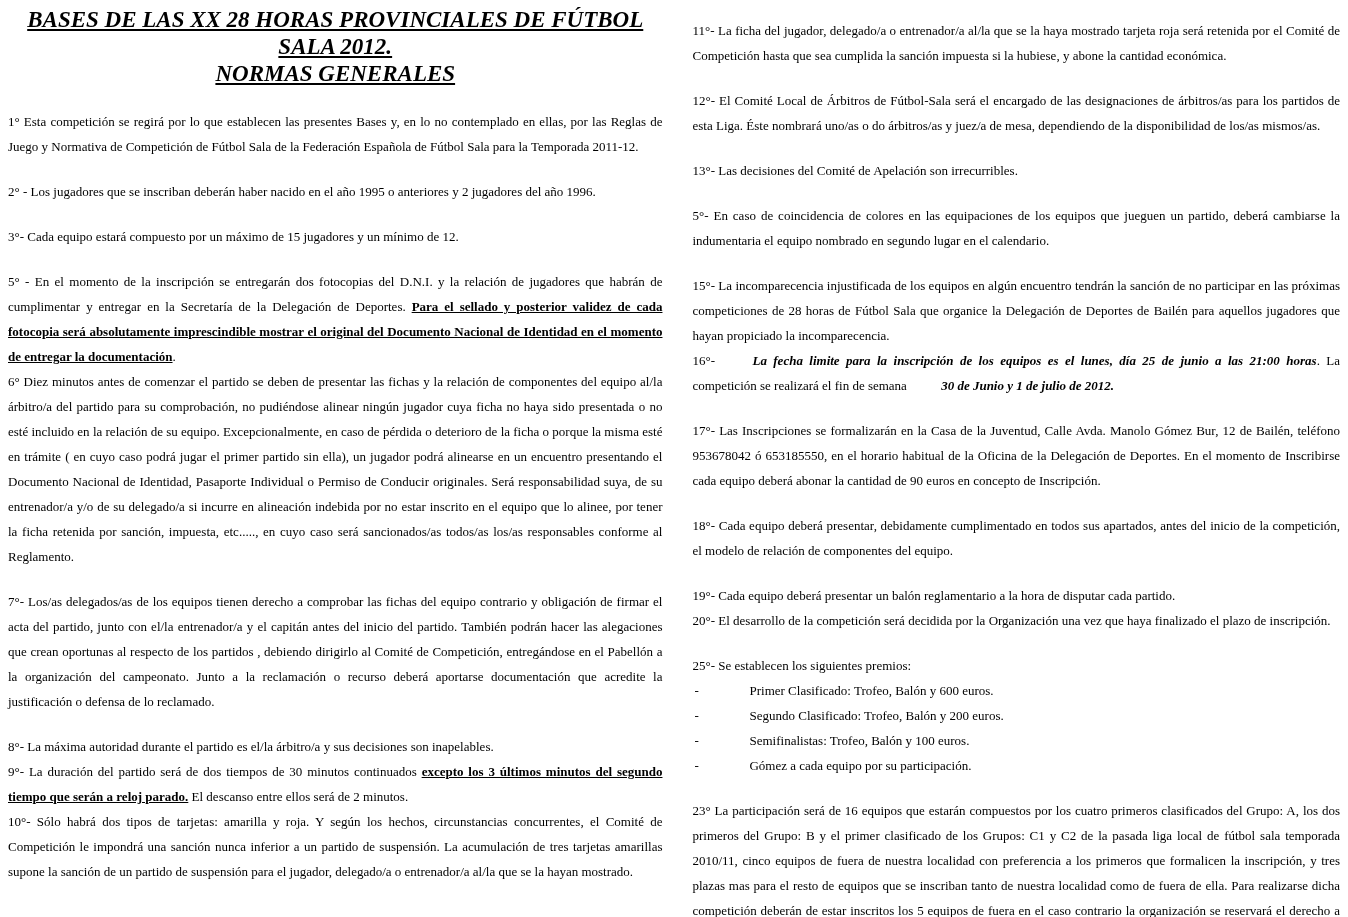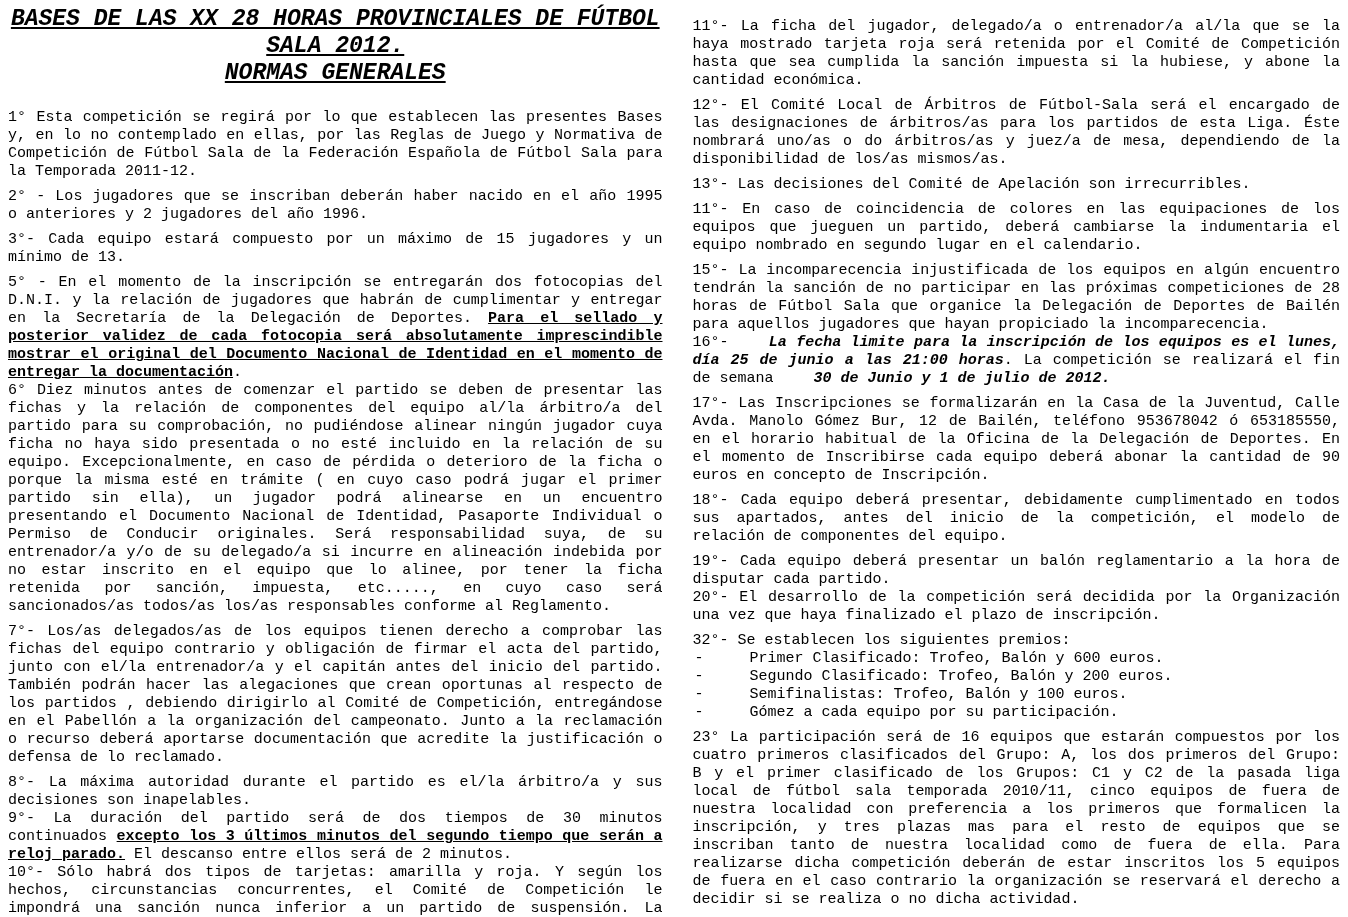--- a/index.html
+++ b/index.html
@@ -6,21 +6,21 @@
     margin: 0;
     padding: 0;
     background: #ffffff;
   }
   .page {
     width: 1348px;
     height: 917px;
     box-sizing: border-box;
     background: #ffffff;
     color: #000000;
-    font-family: Liberation Mono, monospace;
+    font-family: Liberation Serif, serif;
     padding: 6px 8px 0 8px;
     display: flex;
     gap: 30px;
     overflow: hidden;
   }
   .col {
     box-sizing: border-box;
   }
   .col-left  { width: 657px; }
   .col-right { width: 650px; padding-top: 12px; }
@@ -32,25 +32,25 @@
     font-size: 23px;
     line-height: 27px;
     margin-bottom: 22px;
   }
   .doc-title .t-line {
     text-decoration: underline;
   }
 
   p.para {
     margin: 0;
-    font-size: 15px;
-    line-height: 18px;
+    font-size: 13px;
+    line-height: 25px;
     text-align: justify;
   }
-  p.para.gap { margin-top: 7px; }
+  p.para.gap { margin-top: 20px; }
 
   .run-normal { }
   .run-bold-underline {
     font-weight: bold;
     text-decoration: underline;
   }
   .run-bold-italic {
     font-weight: bold;
     font-style: italic;
     margin-left: 31px;
@@ -72,40 +72,40 @@
 
 <div class="page">
   <div class="col col-left">
     <div class="doc-title">
       <div class="t-line">BASES DE LAS XX 28 HORAS PROVINCIALES DE FÚTBOL SALA 2012.</div>
       <div class="t-line">NORMAS GENERALES</div>
     </div>
     <div id="col-left-body">
         <p class="para"><span class="run-normal">1° Esta competición se regirá por lo que establecen las presentes Bases y, en lo no contemplado en ellas, por las Reglas de Juego y Normativa de Competición de Fútbol Sala de la Federación Española de Fútbol Sala para la Temporada 2011-12.</span></p>
         <p class="para gap"><span class="run-normal">2° - Los jugadores que se inscriban deberán haber nacido en el año 1995 o anteriores y 2 jugadores del año 1996.</span></p>
-        <p class="para gap"><span class="run-normal">3°- Cada equipo estará compuesto por un máximo de 15 jugadores y un mínimo de 13.</span></p>
+        <p class="para gap"><span class="run-normal">3°- Cada equipo estará compuesto por un máximo de 15 jugadores y un mínimo de 12.</span></p>
         <p class="para gap"><span class="run-normal">5° - En el momento de la inscripción se entregarán dos fotocopias del D.N.I. y la relación de jugadores que habrán de cumplimentar y entregar en la Secretaría de la Delegación de Deportes. </span><span class="run-bold-underline">Para el sellado y posterior validez de cada fotocopia será absolutamente imprescindible mostrar el original del Documento Nacional de Identidad en el momento de entregar la documentación</span><span class="run-normal">.</span></p>
         <p class="para"><span class="run-normal">6° Diez minutos antes de comenzar el partido se deben de presentar las fichas y la relación de componentes del equipo al/la árbitro/a del partido para su comprobación, no pudiéndose alinear ningún jugador cuya ficha no haya sido presentada o no esté incluido en la relación de su equipo. Excepcionalmente, en caso de pérdida o deterioro de la ficha o porque la misma esté en trámite ( en cuyo caso podrá jugar el primer partido sin ella), un jugador podrá alinearse en un encuentro presentando el Documento Nacional de Identidad, Pasaporte Individual o Permiso de Conducir originales. Será responsabilidad suya, de su entrenador/a y/o de su delegado/a si incurre en alineación indebida por no estar inscrito en el equipo que lo alinee, por tener la ficha retenida por sanción, impuesta, etc....., en cuyo caso será sancionados/as todos/as los/as responsables conforme al Reglamento.</span></p>
         <p class="para gap"><span class="run-normal">7°- Los/as delegados/as de los equipos tienen derecho a comprobar las fichas del equipo contrario y obligación de firmar el acta del partido, junto con el/la entrenador/a y el capitán antes del inicio del partido. También podrán hacer las alegaciones que crean oportunas al respecto de los partidos , debiendo dirigirlo al Comité de Competición, entregándose en el Pabellón a la organización del campeonato. Junto a la reclamación o recurso deberá aportarse documentación que acredite la justificación o defensa de lo reclamado.</span></p>
         <p class="para gap"><span class="run-normal">8°- La máxima autoridad durante el partido es el/la árbitro/a y sus decisiones son inapelables.</span></p>
         <p class="para"><span class="run-normal">9°- La duración del partido será de dos tiempos de 30 minutos continuados </span><span class="run-bold-underline">excepto los 3 últimos minutos del segundo tiempo que serán a reloj parado.</span><span class="run-normal"> El descanso entre ellos será de 2 minutos.</span></p>
         <p class="para"><span class="run-normal">10°- Sólo habrá dos tipos de tarjetas: amarilla y roja. Y según los hechos, circunstancias concurrentes, el Comité de Competición le impondrá una sanción nunca inferior a un partido de suspensión. La acumulación de tres tarjetas amarillas supone la sanción de un partido de suspensión para el jugador, delegado/a o entrenador/a al/la que se la hayan mostrado.</span></p>
       </div>
   </div>
   <div class="col col-right" id="col-right-body">
       <p class="para"><span class="run-normal">11°- La ficha del jugador, delegado/a o entrenador/a al/la que se la haya mostrado tarjeta roja será retenida por el Comité de Competición hasta que sea cumplida la sanción impuesta si la hubiese, y abone la cantidad económica.</span></p>
       <p class="para gap"><span class="run-normal">12°- El Comité Local de Árbitros de Fútbol-Sala será el encargado de las designaciones de árbitros/as para los partidos de esta Liga. Éste nombrará uno/as o do árbitros/as y juez/a de mesa, dependiendo de la disponibilidad de los/as mismos/as.</span></p>
       <p class="para gap"><span class="run-normal">13°- Las decisiones del Comité de Apelación son irrecurribles.</span></p>
-      <p class="para gap"><span class="run-normal">11°- En caso de coincidencia de colores en las equipaciones de los equipos que jueguen un partido, deberá cambiarse la indumentaria el equipo nombrado en segundo lugar en el calendario.</span></p>
+      <p class="para gap"><span class="run-normal">5°- En caso de coincidencia de colores en las equipaciones de los equipos que jueguen un partido, deberá cambiarse la indumentaria el equipo nombrado en segundo lugar en el calendario.</span></p>
       <p class="para gap"><span class="run-normal">15°- La incomparecencia injustificada de los equipos en algún encuentro tendrán la sanción de no participar en las próximas competiciones de 28 horas de Fútbol Sala que organice la Delegación de Deportes de Bailén para aquellos jugadores que hayan propiciado la incomparecencia.</span></p>
       <p class="para"><span class="run-normal">16°- </span><span class="run-bold-italic">La fecha limite para la inscripción de los equipos es el lunes, día 25 de junio a las 21:00 horas</span><span class="run-normal">. La competición se realizará el fin de semana </span><span class="run-bold-italic">30 de Junio y 1 de julio de 2012.</span></p>
       <p class="para gap"><span class="run-normal">17°- Las Inscripciones se formalizarán en la Casa de la Juventud, Calle Avda. Manolo Gómez Bur, 12 de Bailén, teléfono 953678042 ó 653185550, en el horario habitual de la Oficina de la Delegación de Deportes. En el momento de Inscribirse cada equipo deberá abonar la cantidad de 90 euros en concepto de Inscripción.</span></p>
       <p class="para gap"><span class="run-normal">18°- Cada equipo deberá presentar, debidamente cumplimentado en todos sus apartados, antes del inicio de la competición, el modelo de relación de componentes del equipo.</span></p>
       <p class="para gap"><span class="run-normal">19°- Cada equipo deberá presentar un balón reglamentario a la hora de disputar cada partido.</span></p>
       <p class="para"><span class="run-normal">20°- El desarrollo de la competición será decidida por la Organización una vez que haya finalizado el plazo de inscripción.</span></p>
-      <p class="para gap"><span class="run-normal">32°- Se establecen los siguientes premios:</span></p>
+      <p class="para gap"><span class="run-normal">25°- Se establecen los siguientes premios:</span></p>
       <p class="para list-item"><span class="dash">-</span><span class="run-normal">Primer Clasificado: Trofeo, Balón y 600 euros.</span></p>
       <p class="para list-item"><span class="dash">-</span><span class="run-normal">Segundo Clasificado: Trofeo, Balón y 200 euros.</span></p>
       <p class="para list-item"><span class="dash">-</span><span class="run-normal">Semifinalistas: Trofeo, Balón y 100 euros.</span></p>
       <p class="para list-item"><span class="dash">-</span><span class="run-normal">Gómez a cada equipo por su participación.</span></p>
       <p class="para gap"><span class="run-normal">23° La participación será de 16 equipos que estarán compuestos por los cuatro primeros clasificados del Grupo: A, los dos primeros del Grupo: B y el primer clasificado de los Grupos: C1 y C2 de la pasada liga local de fútbol sala temporada 2010/11, cinco equipos de fuera de nuestra localidad con preferencia a los primeros que formalicen la inscripción, y tres plazas mas para el resto de equipos que se inscriban tanto de nuestra localidad como de fuera de ella. Para realizarse dicha competición deberán de estar inscritos los 5 equipos de fuera en el caso contrario la organización se reservará el derecho a decidir si se realiza o no dicha actividad.</span></p>
     </div>
 </div>
 
 </body></html>

